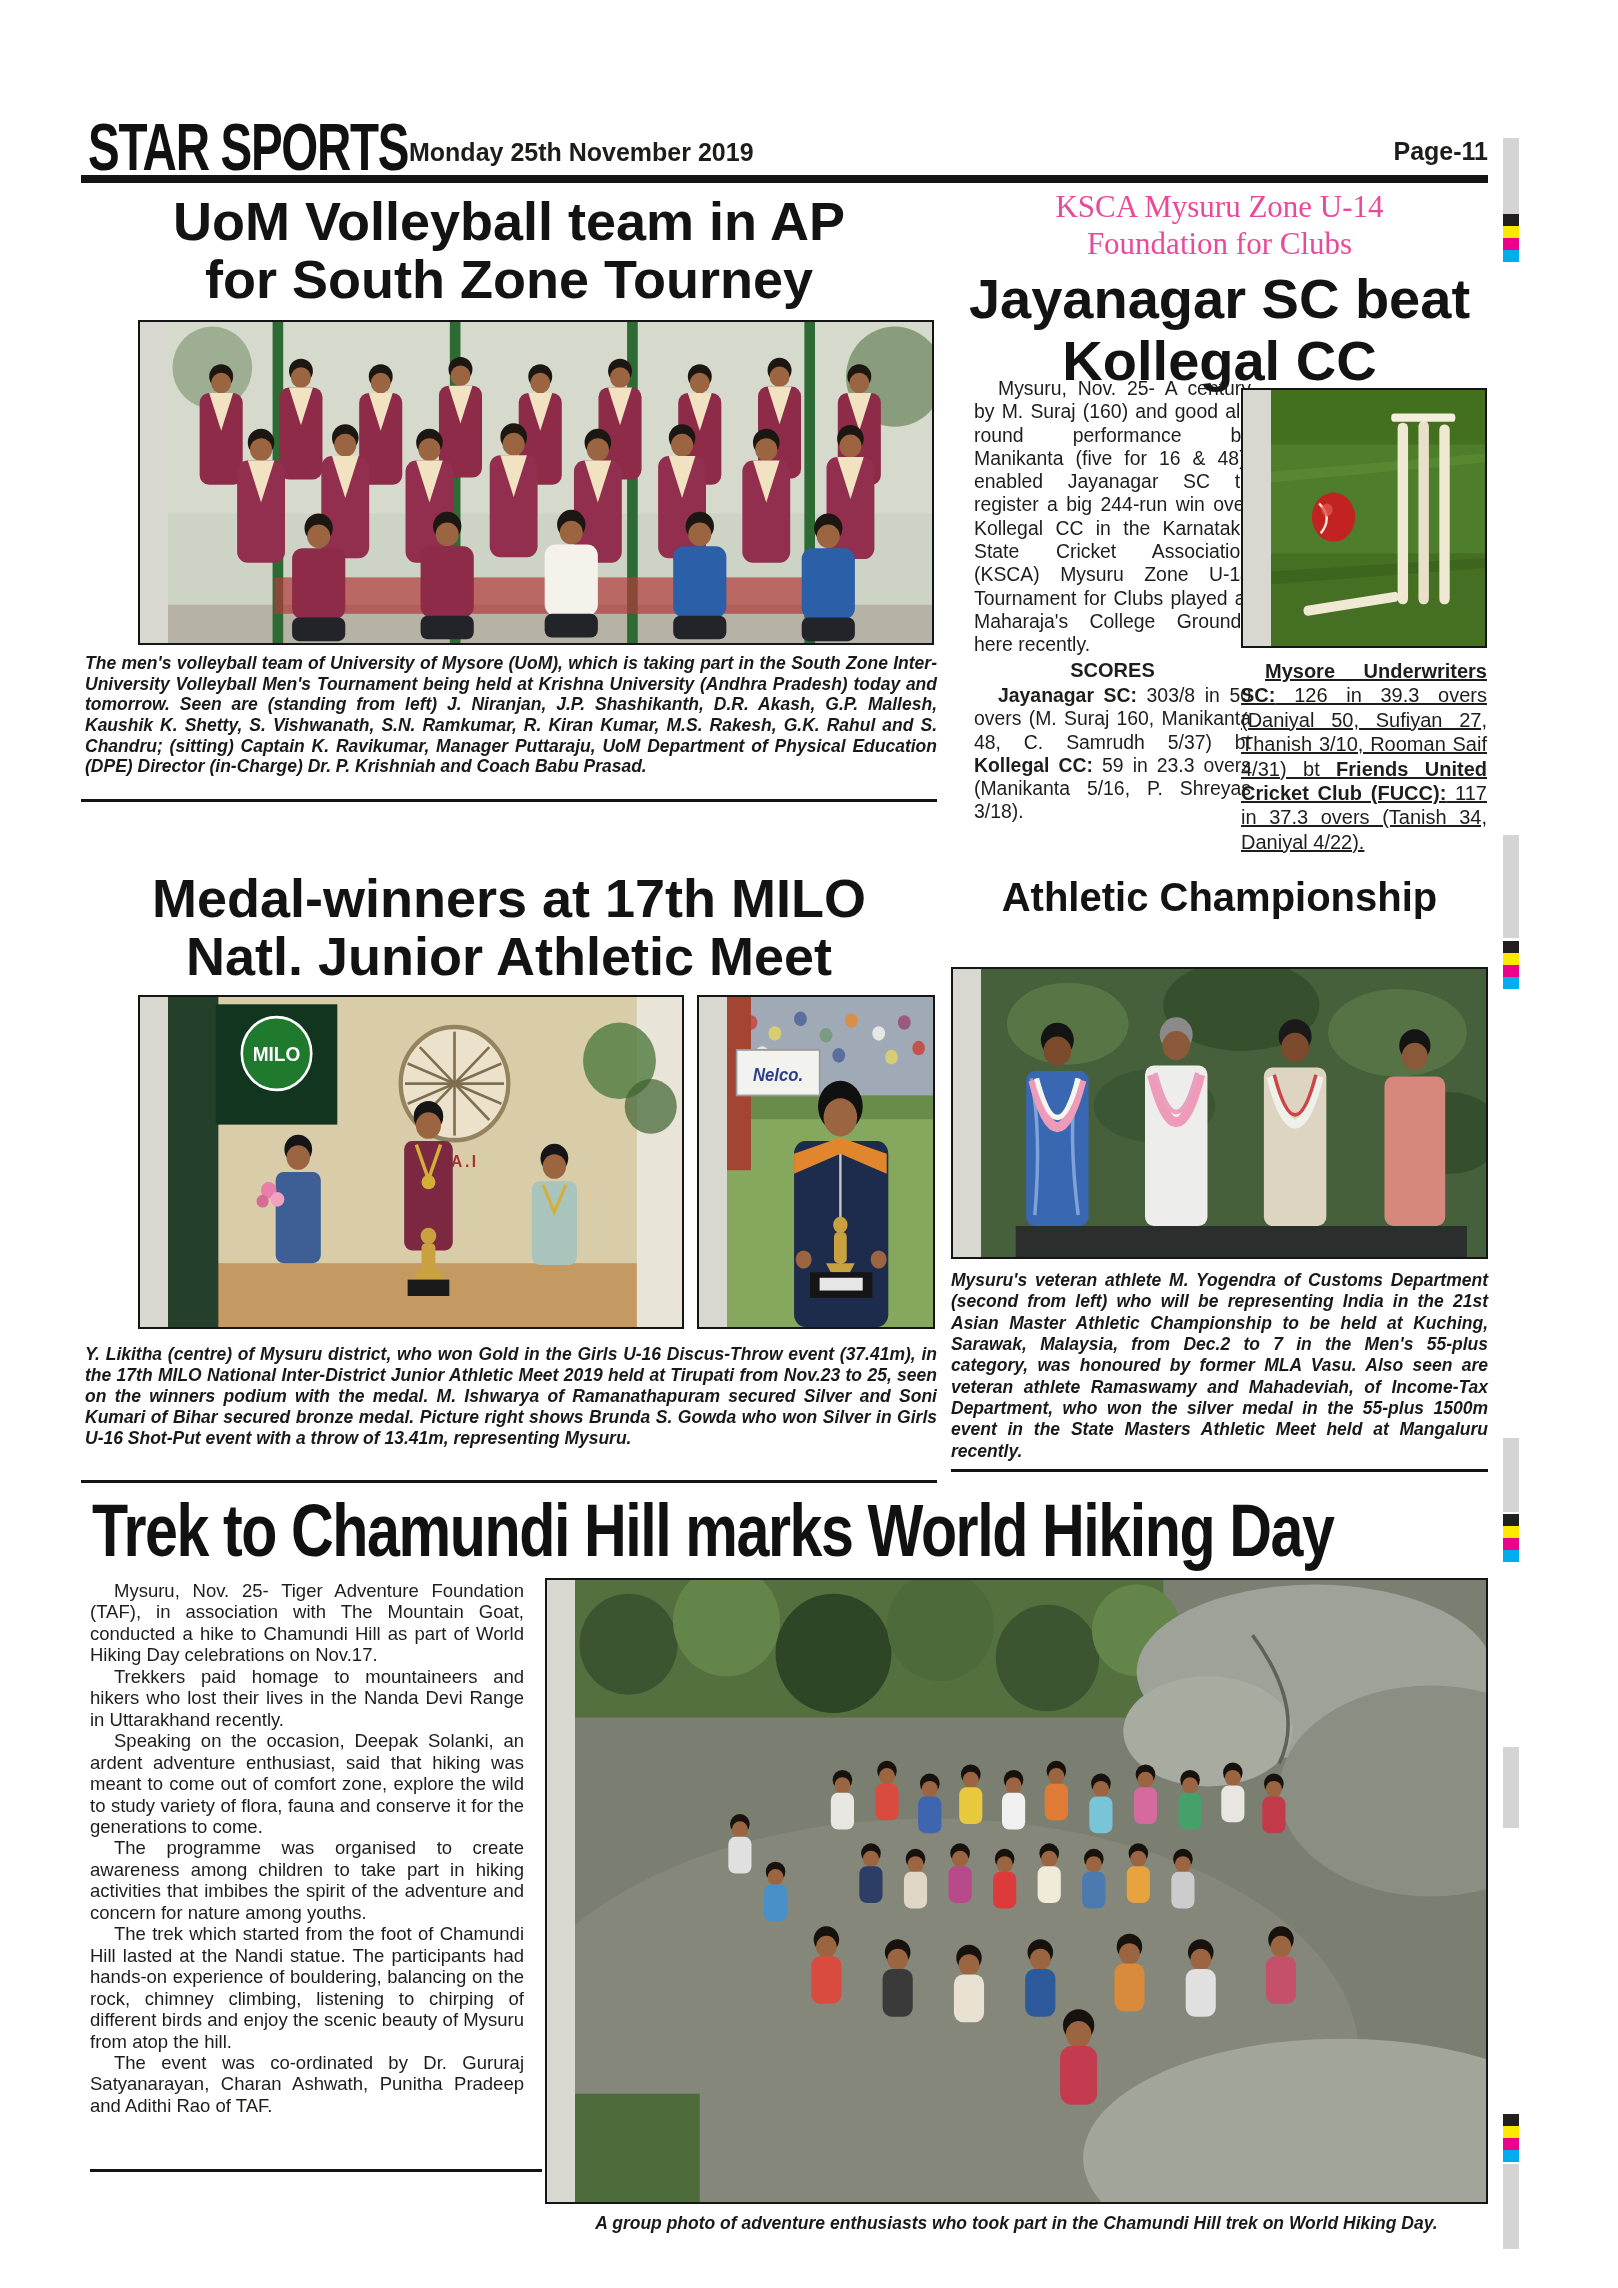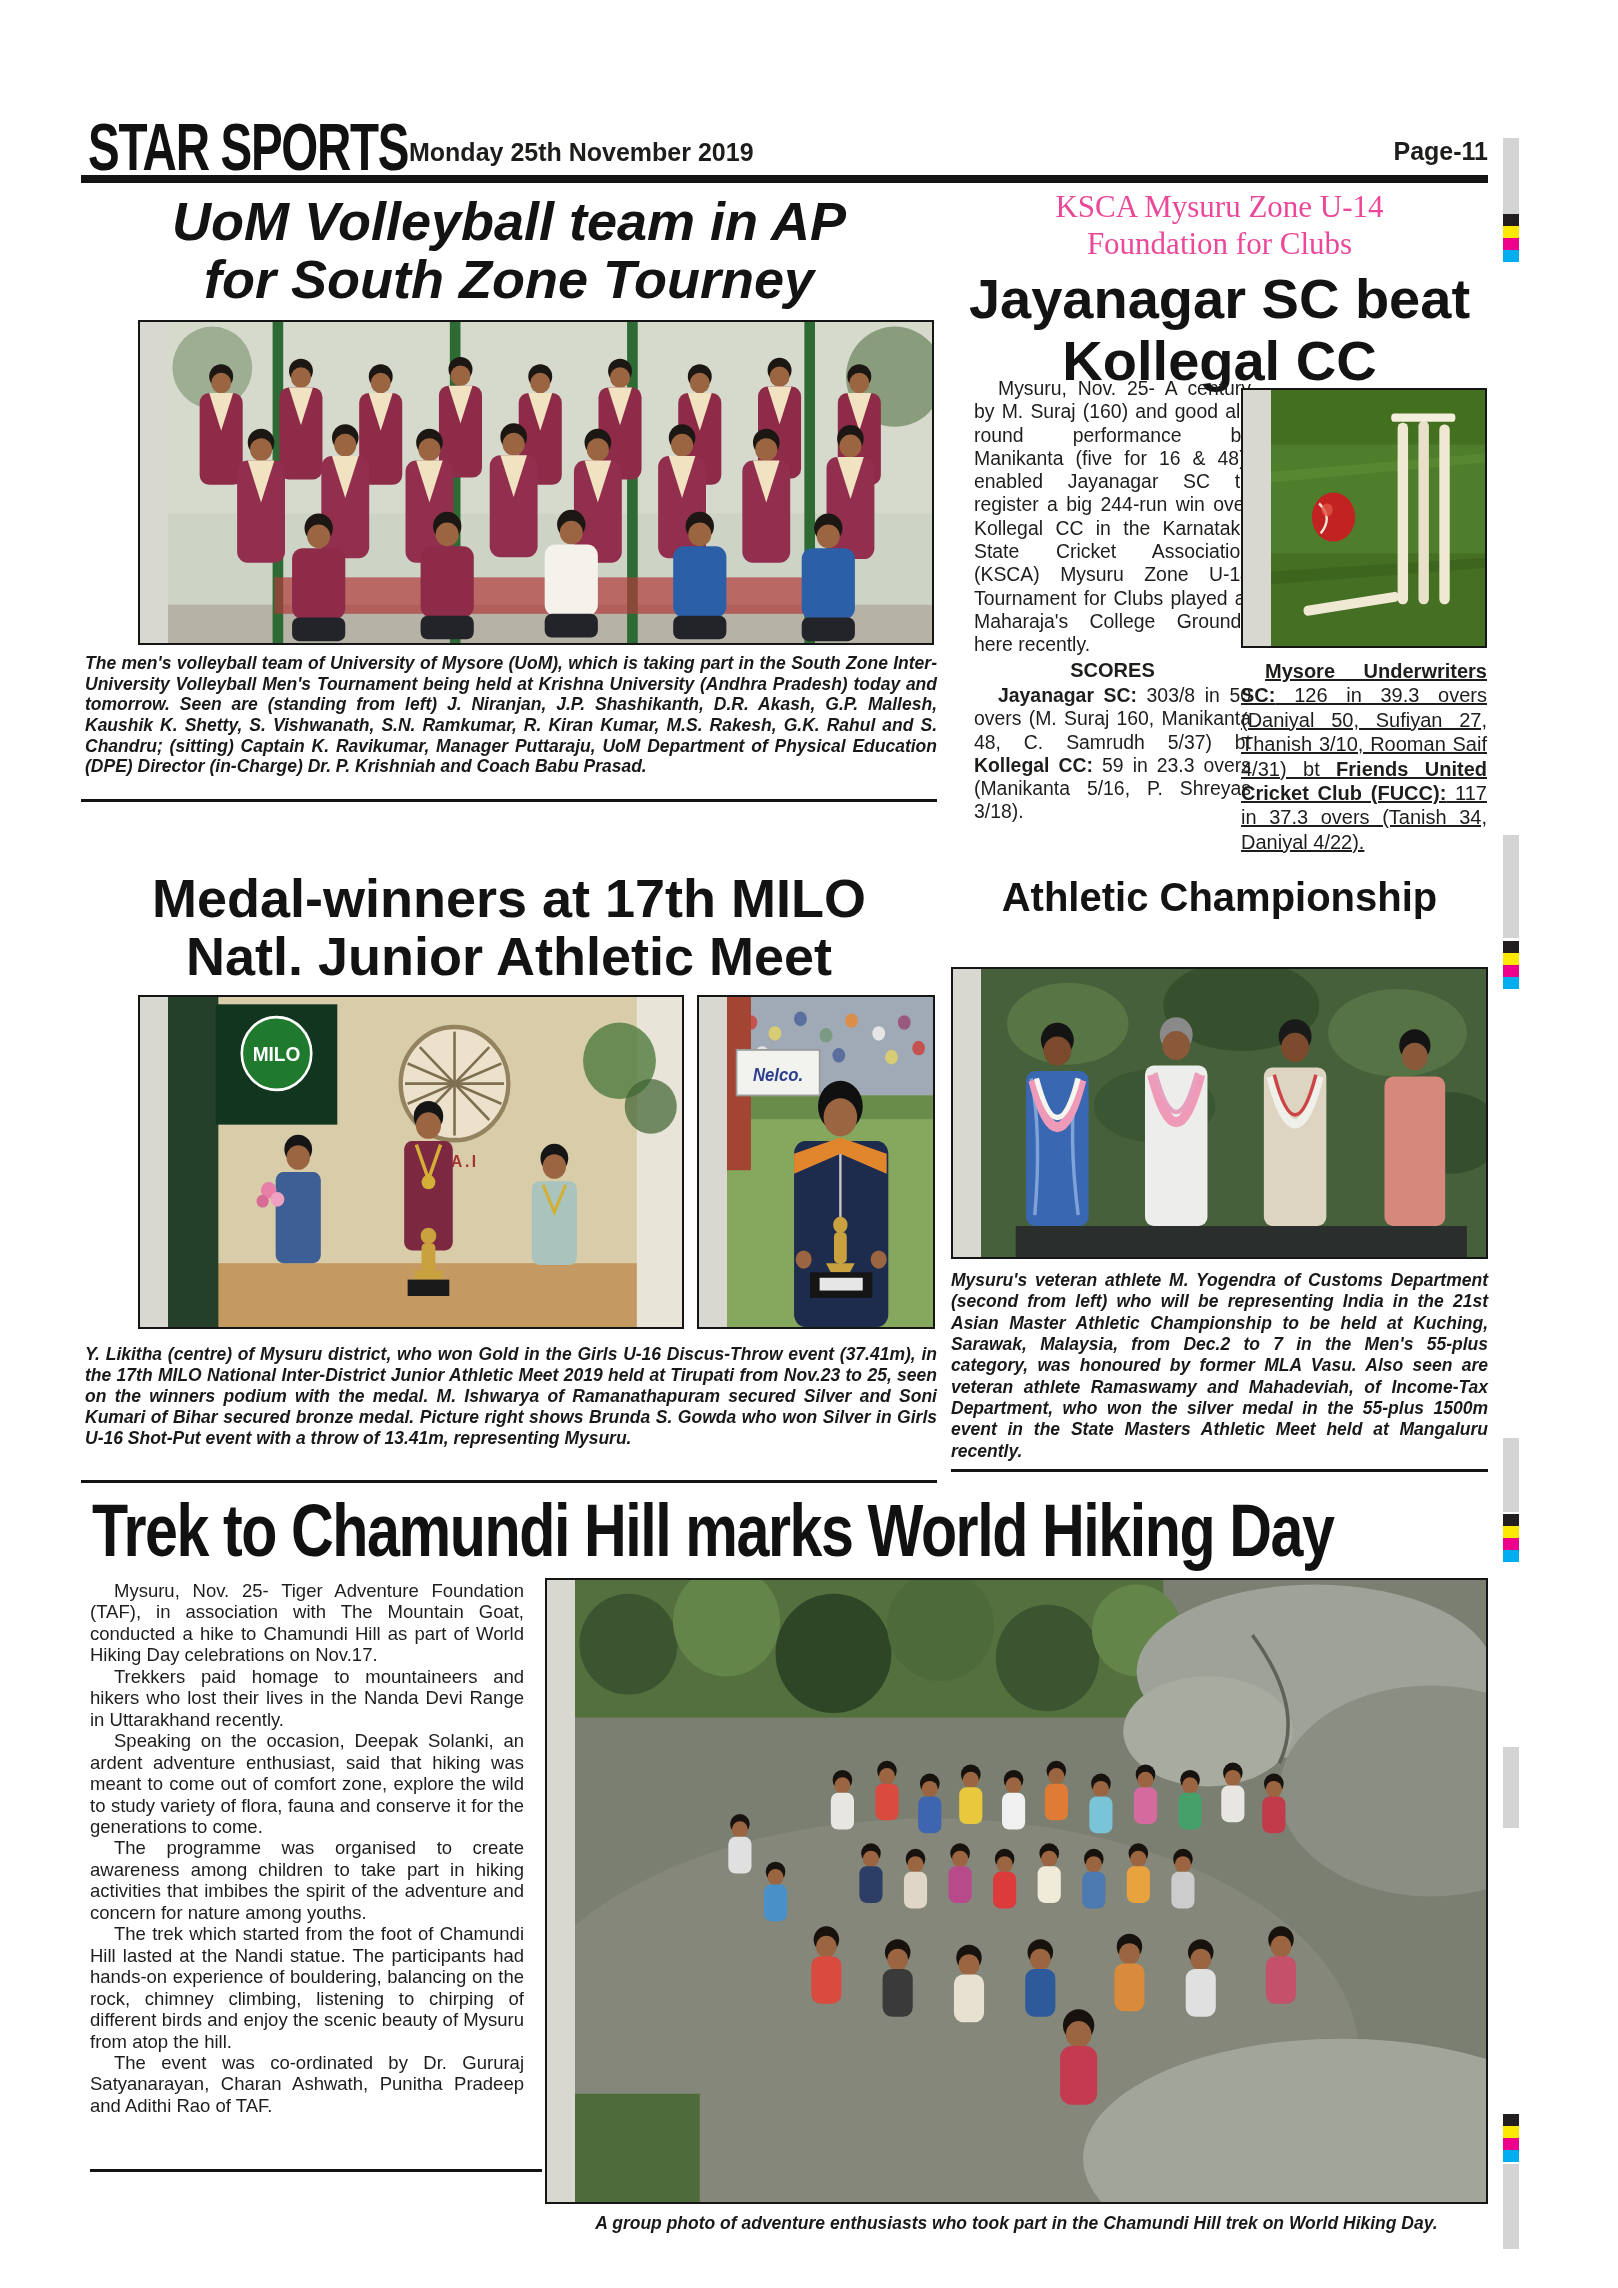--- a/index.html
+++ b/index.html
@@ -22,21 +22,21 @@
 </head>
 <body>
 
 <div class="abs" style="left:88px;top:109px;">
   <span class="cond" style="font-size:66px;transform:scaleX(0.72);letter-spacing:-1.8px;">STAR SPORTS</span>
 </div>
 <div class="abs" style="left:409px;top:138px;font-size:25px;font-weight:bold;">Monday 25th November 2019</div>
 <div class="abs" style="left:1357px;top:137px;width:131px;text-align:right;font-size:25px;font-weight:bold;">Page-11</div>
 <div class="abs rule" style="left:81px;top:175px;width:1407px;height:8.3px;"></div>
 
-<div class="abs headline" style="left:81px;top:192px;width:856px;font-size:54px;line-height:1.08;font-style:italic;">
+<div class="abs headline" style="left:81px;top:192px;width:856px;font-size:54px;line-height:1.08;">
   <div>UoM Volleyball team in AP</div>
   <div>for South Zone Tourney</div>
 </div>
 
 <div class="photo" style="left:138px;top:320px;width:796px;height:325px;">
   <svg viewBox="0 0 862 352" preserveAspectRatio="none">
     <defs>
       <g id="vp">
         <circle cx="0" cy="-58" r="15" fill="#1c1712"></circle>
         <circle cx="0" cy="-50" r="12.5" fill="#9a6540"></circle>

